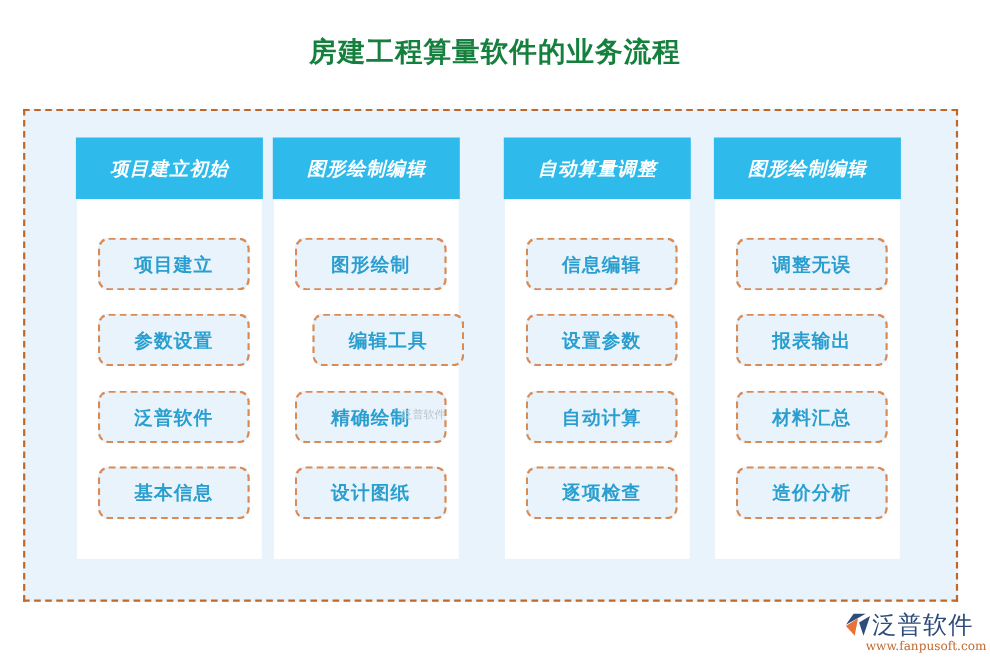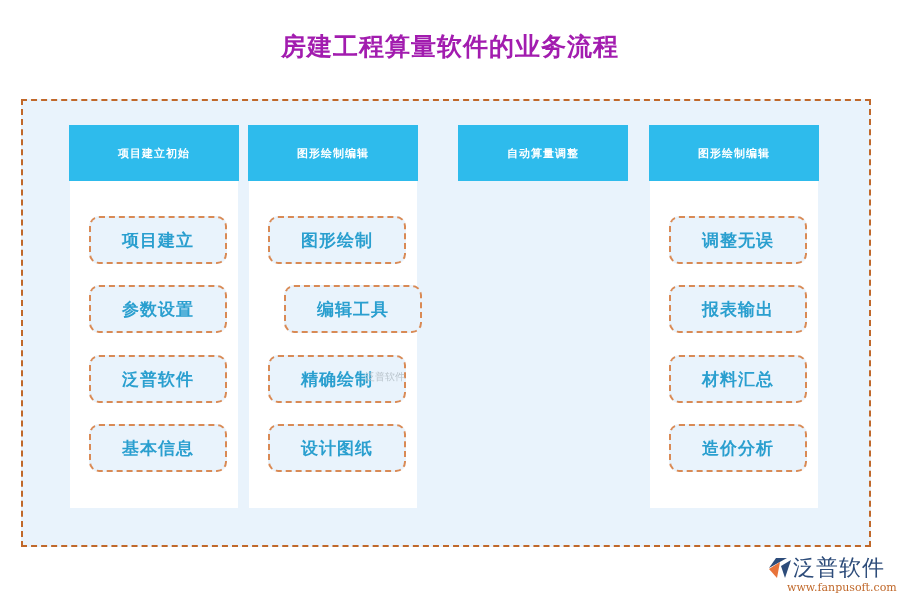--- a/index.html
+++ b/index.html
@@ -1,24 +1,24 @@
 <!DOCTYPE html>
 <html><head>
 <meta charset="utf-8">
 <style>
   html, body { margin:0; padding:0; }
   body { width:900px; height:600px; background:#ffffff; position:relative; overflow:hidden;
          font-family:"DejaVu Sans","Liberation Sans",sans-serif; }
   .title { position:absolute; left:0; top:30px; width:900px; text-align:center;
-           font-size:25px; font-weight:bold; color:#a21caf; letter-spacing:1px; }
+           font-size:25px; font-weight:bold; color:#15803d; letter-spacing:1px; }
   .frame { position:absolute; left:21px; top:99px; width:850px; height:448px;
            background:#e9f3fc; border:2px dashed #c0682a; box-sizing:border-box; }
   .col { position:absolute; top:125px; width:170px; }
-  .col-head { height:56px; background:#2ebbec; color:#fff; font-size:11px; font-weight:bold;
-              display:flex; align-items:center; justify-content:center; letter-spacing:1px; }
+  .col-head { height:56px; background:#2ebbec; color:#fff; font-size:17px; font-weight:bold;
+              display:flex; align-items:center; justify-content:center; letter-spacing:1px;font-style:italic; }
   .col-body { background:#ffffff; height:327px; margin:0 1px; position:relative; }
   .item { position:absolute; left:19px; width:138px; height:48px; box-sizing:border-box;
           border:2px dashed #d98a55; border-radius:10px; background:#e9f3fc;
           display:flex; align-items:center; justify-content:center;
           color:#2a9fcf; font-size:17px; font-weight:bold; letter-spacing:1px; }
   .wm { position:absolute; left:365px; top:370px; font-size:10px; color:#b9c4cc; }
   .logo { position:absolute; left:767px; top:553px; display:flex; flex-direction:column; }
   .logo-row { display:flex; align-items:center; }
   .logo-text { font-size:22px; color:#2d4c7a; letter-spacing:1px; }
   .logo-url { font-family:"DejaVu Serif","Liberation Serif",serif; font-size:11px; color:#c0682a;
@@ -46,20 +46,26 @@
   <div class="col-body">
     <div class="item" style="top:35px;">图形绘制</div>
     <div class="item" style="top:104px;margin-left:16px;">编辑工具</div>
     <div class="item" style="top:174px;">精确绘制</div>
     <div class="item" style="top:243px;">设计图纸</div>
   </div>
 </div>
 
 <div class="col" style="left:458px;">
   <div class="col-head">自动算量调整</div>
+  <div class="col-body">
+    <div class="item" style="top:35px;">信息编辑</div>
+    <div class="item" style="top:104px;">设置参数</div>
+    <div class="item" style="top:174px;">自动计算</div>
+    <div class="item" style="top:243px;">逐项检查</div>
+  </div>
 </div>
 
 <div class="col" style="left:649px;">
   <div class="col-head">图形绘制编辑</div>
   <div class="col-body">
     <div class="item" style="top:35px;">调整无误</div>
     <div class="item" style="top:104px;">报表输出</div>
     <div class="item" style="top:174px;">材料汇总</div>
     <div class="item" style="top:243px;">造价分析</div>
   </div>

